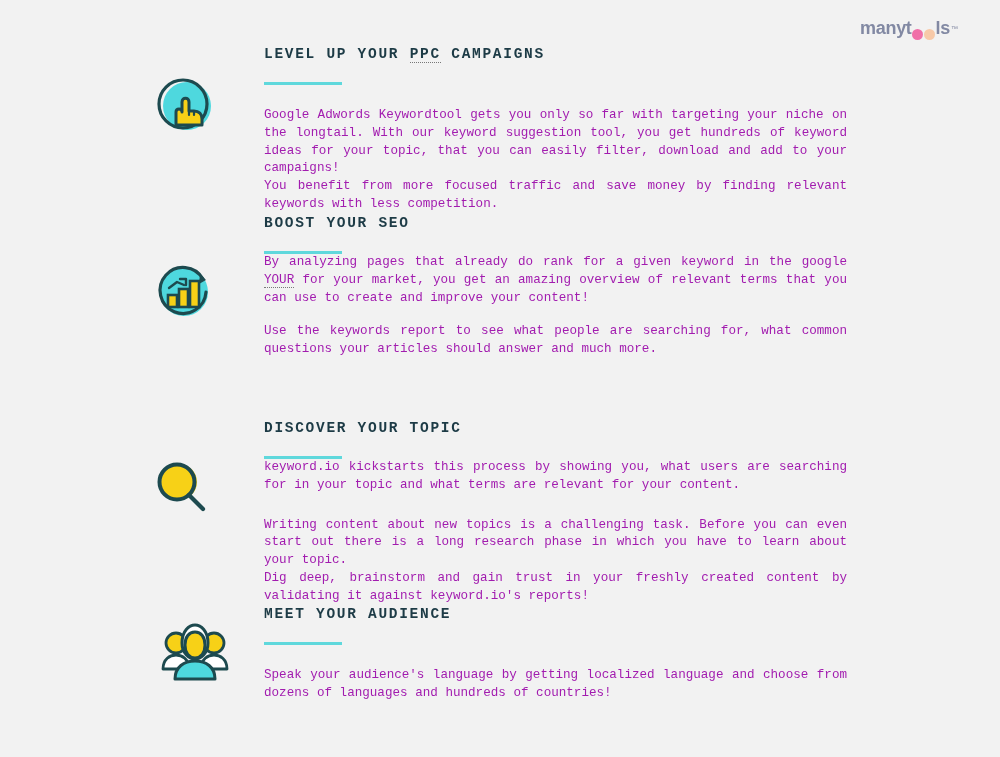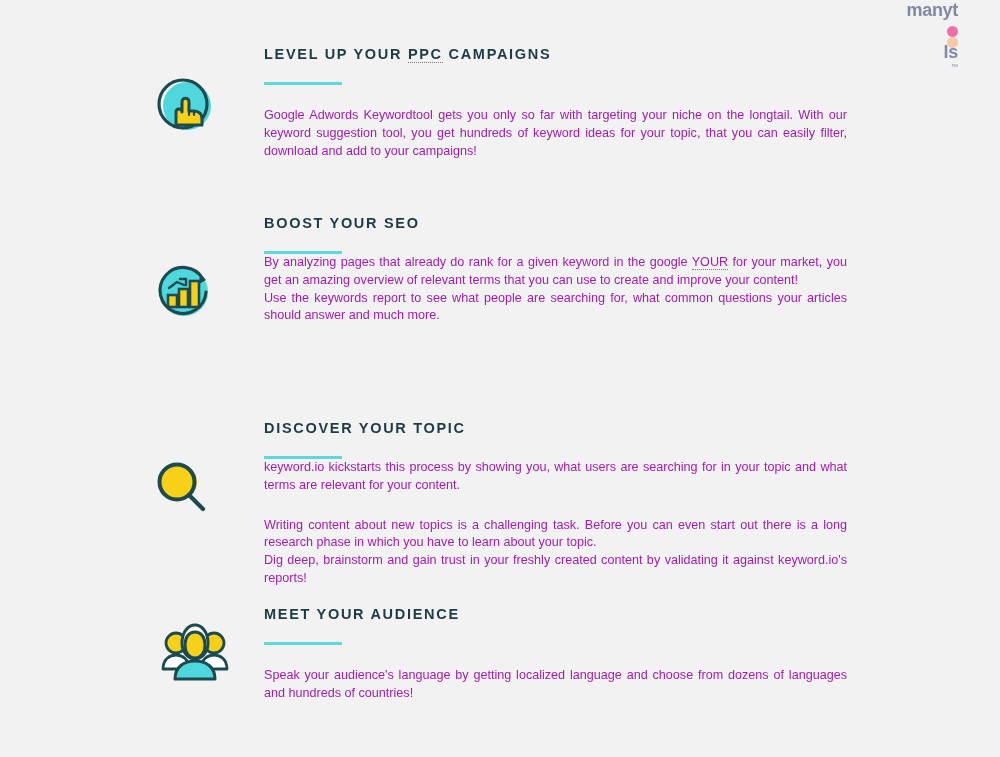--- a/index.html
+++ b/index.html
@@ -11,26 +11,25 @@
     height: 757px;
     background: #f2f2f2;
     font-family: "Liberation Sans", sans-serif;
     overflow: hidden;
     position: relative;
   }
 
   
   .logo {
     position: absolute;
-    top: 0;
+    top: 18px;
     right: 42px;
     display: flex;
-    align-items: flex-end;
+    align-items: center;
     user-select: none;
-    flex-direction: column;
   }
   .logo-text {
     font-size: 18px;
     font-weight: bold;
     color: #8289a3;
     letter-spacing: -0.3px;
     line-height: 20px;
   }
   .logo-dot {
     width: 11px;
@@ -61,20 +60,21 @@
     position: absolute;
     left: 140px;
     width: 90px;
     display: flex;
     justify-content: center;
   }
   .content {
     position: absolute;
     left: 264px;
     width: 583px;
+    font-family: Liberation Mono, monospace;
   }
   h2.heading {
     margin: 0;
     font-size: 14.5px;
     font-weight: bold;
     letter-spacing: 1.7px;
     color: #1d3b46;
     text-transform: uppercase;
     line-height: 18px;
   }
@@ -121,20 +121,21 @@
         <path d="M22 50 L22 37 C22 33 28 33 28 37 L28 27 C28 22 35 22 35 27 L35 36
                  L40 36 C45 36 48 39 48 44 L48 50 Z" fill="#f7d117" stroke="#1d4a4f" stroke-width="3" stroke-linejoin="round"></path>
         <path d="M35 36 L35 40 M40 36.5 L40 40" stroke="#1d4a4f" stroke-width="2.2" stroke-linecap="round"></path>
       </svg>
     </span>
   </div>
   <div class="content">
     <h2 class="heading"><span>LEVEL UP YOUR </span><abbr class="dotted">PPC</abbr><span> CAMPAIGNS</span></h2>
     <div class="rule"></div>
     <p class="body-text just">Google Adwords Keywordtool gets you only so far with targeting your niche on the longtail. With our keyword suggestion tool, you get hundreds of keyword ideas for your topic, that you can easily filter, download and add to your campaigns!</p>
+    <p class="body-text" style="margin-top:0">You benefit from more focused traffic and save money by finding relevant keywords with less competition.</p>
   </div>
 </div>
 
 <div class="section" style="top:214px;">
   <div class="icon-wrap" style="top:45px;">
     <span class="icon">
       <svg width="64" height="64" viewBox="0 0 64 64">
         <circle cx="31" cy="33" r="24" fill="#4ed8de"></circle>
         <path d="M50 20 A23 23 0 1 0 53 33" fill="none" stroke="#1d4a4f" stroke-width="3.2" stroke-linecap="round"></path>
         <path d="M47 15 L53 21 L46 25 Z" fill="#1d4a4f"></path>
@@ -143,21 +144,21 @@
         <rect x="37" y="22" width="9" height="26" fill="#f7d117" stroke="#1d4a4f" stroke-width="2.6"></rect>
         <path d="M16 29 L24 23 L31 26" fill="none" stroke="#1d4a4f" stroke-width="2.4" stroke-linecap="round" stroke-linejoin="round"></path>
         <path d="M27 20 L33 20 L33 26" fill="none" stroke="#1d4a4f" stroke-width="2.4" stroke-linecap="round" stroke-linejoin="round"></path>
       </svg>
     </span>
   </div>
   <div class="content">
     <h2 class="heading">BOOST YOUR SEO</h2>
     <div class="rule"></div>
     <p class="body-text" style="margin-top:0">By analyzing pages that already do rank for a given keyword in the google <abbr class="dotted">YOUR</abbr> for your market, you get an amazing overview of relevant terms that you can use to create and improve your content!</p>
-    <p class="body-text" style="margin-top:0">Use the keywords report to see what people are searching for, what common questions your articles should answer and much more.</p>
+    <p class="body-text" style="margin-top:16px">Use the keywords report to see what people are searching for, what common questions your articles should answer and much more.</p>
   </div>
 </div>
 
 <div class="section" style="top:419px;">
   <div class="icon-wrap" style="top:39px;">
     <span class="icon">
       <svg width="62" height="62" viewBox="0 0 62 62">
         <circle cx="25" cy="24" r="18" fill="#f7d117"></circle>
         <circle cx="23" cy="24" r="17.5" fill="none" stroke="#1d4a4f" stroke-width="4"></circle>
         <line x1="35" y1="37" x2="49" y2="51" stroke="#1d4a4f" stroke-width="4.2" stroke-linecap="round"></line>

